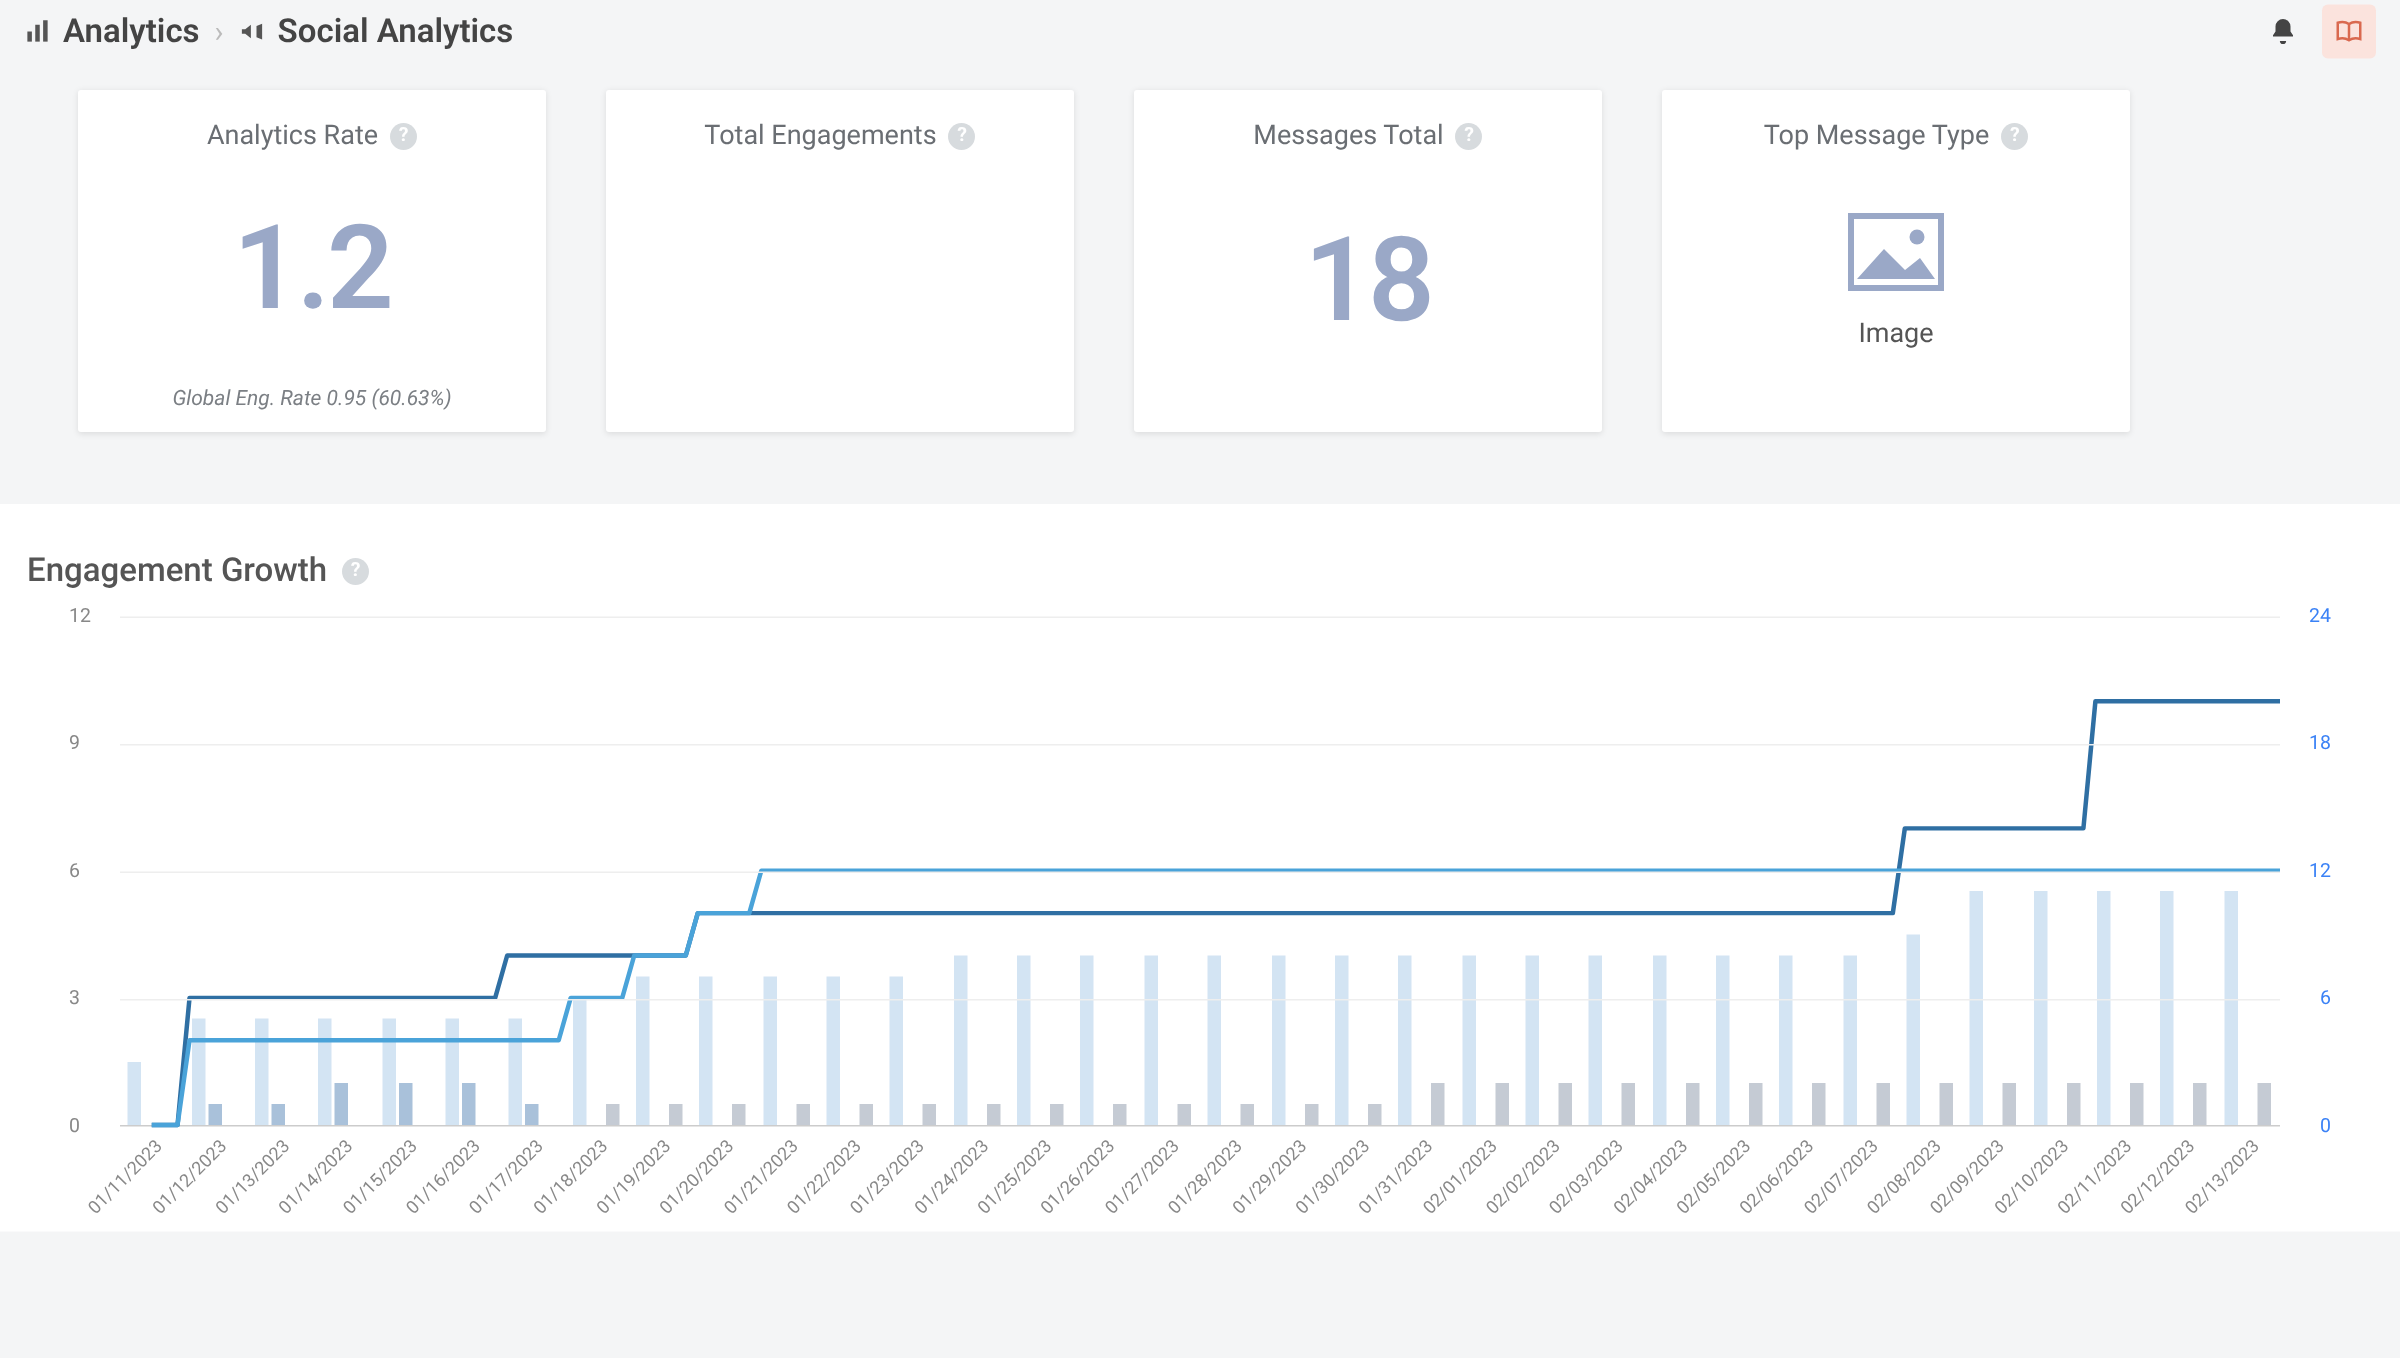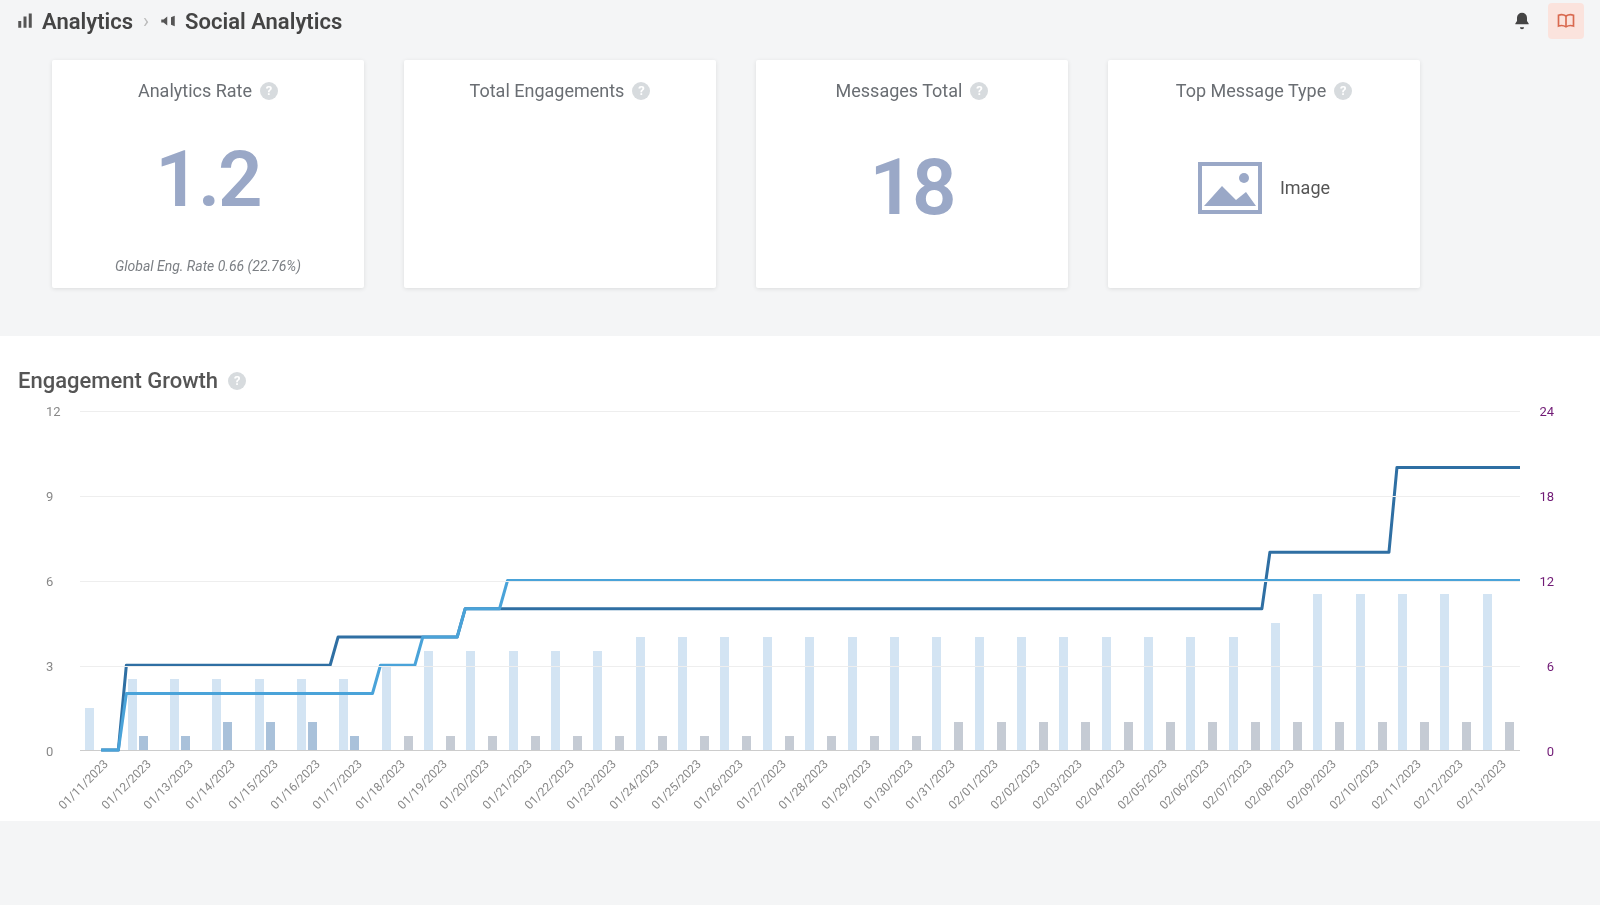--- a/index.html
+++ b/index.html
@@ -66,21 +66,21 @@
     width:18px;height:18px;border-radius:50%;background:#d7dbde;color:#fff;display:flex;align-items:center;justify-content:center;font-size:13px;font-weight:700;cursor:pointer;
   }
   .bignum {
     flex:1; display:flex; align-items:center; justify-content:center;
     font-size: 78px; font-weight:600; color:#9aa8c7; letter-spacing: -2px;
   }
   .card-sub {
     font-size:14px; font-style:italic; color:#7b7f84; text-align:center;
   }
   .img-icon {
-    flex:1; display:flex; flex-direction:row; align-items:center; justify-content:center; gap:18px;
+    flex:1; display:flex; flex-direction:column; align-items:center; justify-content:center; gap:18px;
   }
   .img-icon svg { width:64px; height:52px; color:#9aa8c7; }
   .img-icon .lbl { font-size:18px; color:#555; }
 
   .chart-section {
     background:#fff;
     padding: 32px 16px 0 16px;
   }
   .chart-title-row {
     display:flex; align-items:center; gap:10px; font-size:22px; color:#555; font-weight:500;
@@ -98,21 +98,21 @@
     height: 340px; 
     border-bottom: 1px solid #ccc;
   }
   .gridline {
     position:absolute; left:0; right:0; border-top:1px solid #eee;
   }
   .ylab-left {
     position:absolute; left:-34px; transform:translateY(-50%); font-size:13px; color:#888;
   }
   .ylab-right {
-    position:absolute; right:-34px; transform:translateY(-50%); font-size:13px; color:#701a75;
+    position:absolute; right:-34px; transform:translateY(-50%); font-size:13px; color:#3b82f6;
   }
   .bars {
     position:absolute; left:0; right:0; bottom:0; top:0;
   }
   .bar-group {
     position:absolute; bottom:0; display:flex; align-items:flex-end; gap:2px;
   }
   .bar {
     width:14px;
   }
@@ -171,21 +171,21 @@
   </div>
 </div>
 
 <div class="cards-region">
   <div class="card">
     <div class="card-title-row">
       <span>Analytics Rate</span>
       <span class="help-ico">?</span>
     </div>
     <div class="bignum">1.2</div>
-    <div class="card-sub">Global Eng. Rate 0.66 (22.76%)</div>
+    <div class="card-sub">Global Eng. Rate 0.95 (60.63%)</div>
   </div>
 
   <div class="card">
     <div class="card-title-row">
       <span>Total Engagements</span>
       <span class="help-ico">?</span>
     </div>
   </div>
 
   <div class="card">

